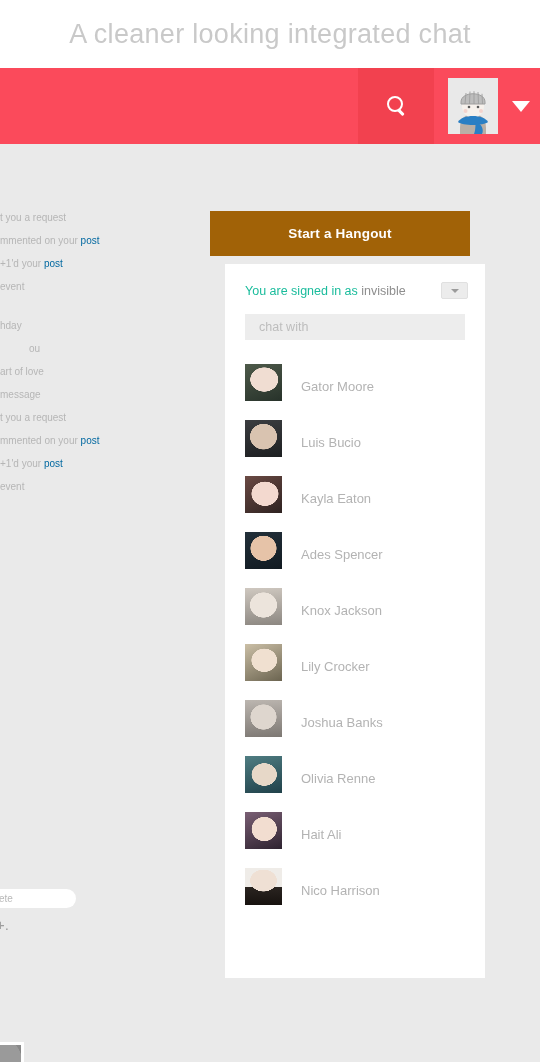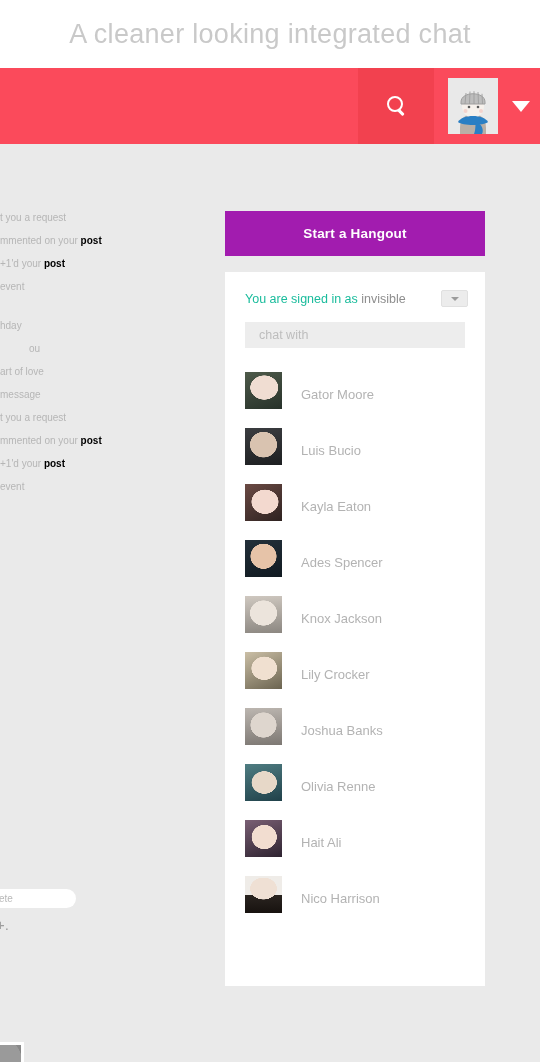--- a/index.html
+++ b/index.html
@@ -113,22 +113,22 @@
     width: 210px; height: 918px;
   }
   .notif-line {
     position: absolute;
     left: 0;
     font-size: 10px;
     color: #b6b6b6;
     white-space: nowrap;
   }
   .notif-line b {
-    color: #000000;
-    font-weight: bold;
+    color: #0369a1;
+    font-weight: normal;
   }
 
   .complete-pill {
     position: absolute;
     left: -48px; top: 745px;
     width: 124px; height: 19px;
     background: #ffffff;
     border-radius: 10px;
     display: flex;
     align-items: center;
@@ -161,36 +161,36 @@
     background:
       radial-gradient(ellipse 60% 30% at 62% 46%, #1a1a1a 0 60%, transparent 62%),
       radial-gradient(ellipse 70% 55% at 55% 30%, #9a9a9a 0 70%, transparent 72%),
       linear-gradient(175deg, #8e8e8e 0%, #6f6f6f 42%, #2a2a2a 70%, #101010 100%);
     filter: grayscale(1);
   }
 
   
   .hangout-button {
     position: absolute;
-    left: 225px; top: 211px;
+    left: 210px; top: 211px;
     width: 260px; height: 45px;
-    background: #a21caf;
+    background: #a16207;
     border: none;
     color: #ffffff;
     font-size: 13.5px;
     font-weight: bold;
     font-family: "Liberation Sans", sans-serif;
     cursor: pointer;
     letter-spacing: 0.2px;
   }
 
   
   .chat-panel {
     position: absolute;
-    left: 225px; top: 272px;
+    left: 225px; top: 264px;
     width: 260px; height: 714px;
     background: #ffffff;
     overflow: hidden;
   }
 
   .signin-row {
     display: flex;
     align-items: center;
     padding: 18px 17px 0 20px;
     gap: 10px;

